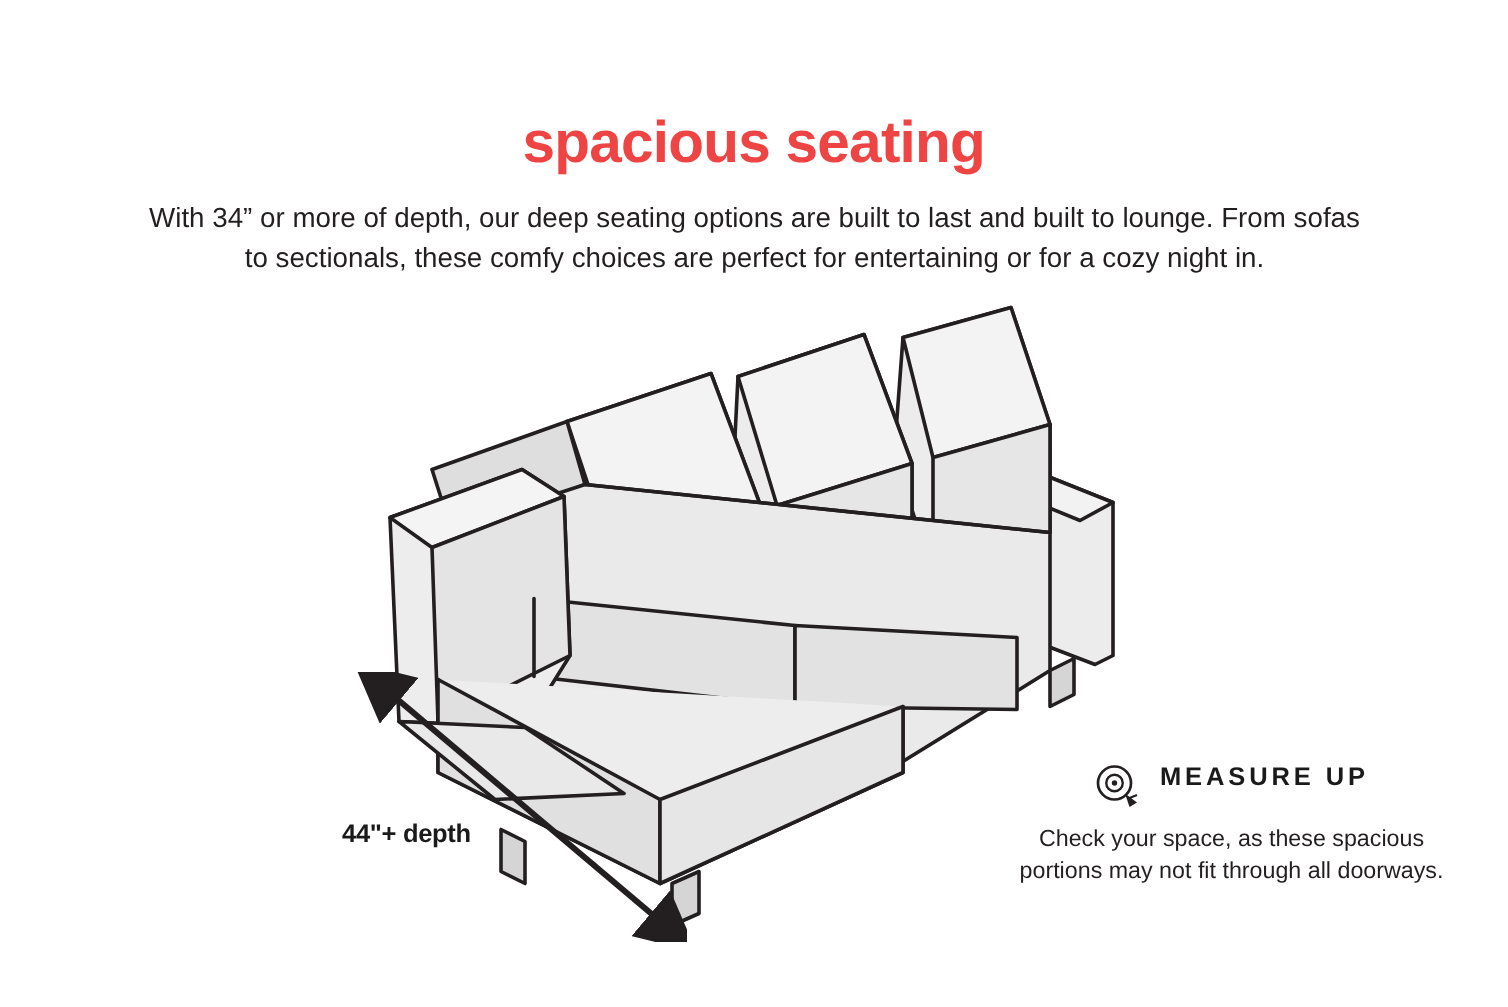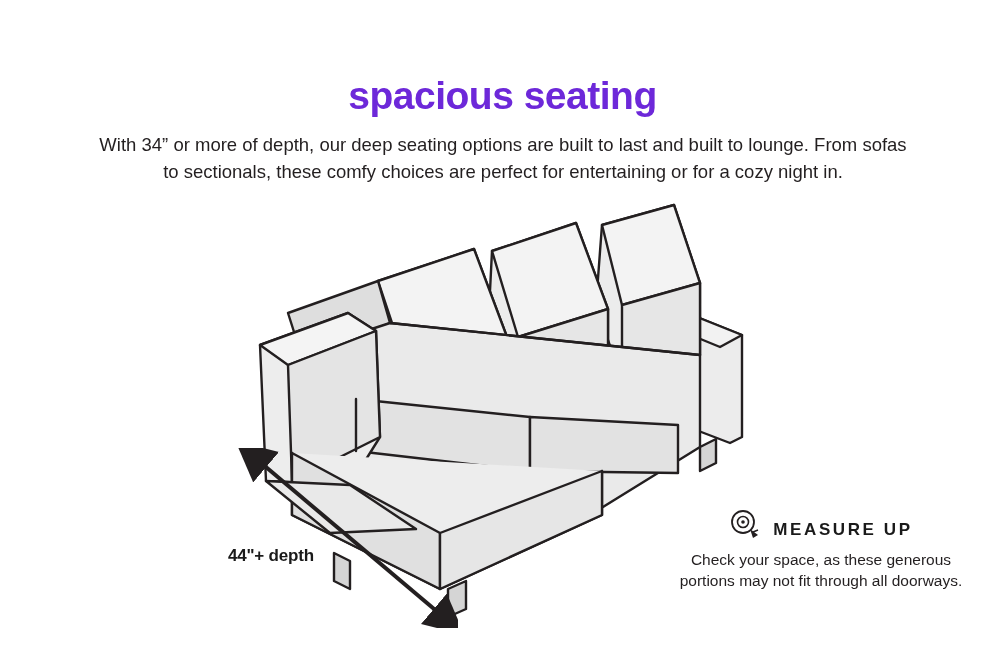--- a/index.html
+++ b/index.html
@@ -20,21 +20,21 @@
   }
   .title {
     position: absolute;
     top: 48px;
     left: 0;
     width: 1005px;
     text-align: center;
     font-size: 39px;
     font-weight: bold;
     letter-spacing: -0.5px;
-    color: #6d28d9;
+    color: #ef4444;
   }
   .subtitle {
     position: absolute;
     top: 112px;
     left: 92px;
     width: 822px;
     text-align: center;
     font-size: 18.5px;
     line-height: 27px;
     color: #231f20;
@@ -57,21 +57,21 @@
   }
   .measure-block {
     position: absolute;
     right: 34px;
     top: 508px;
     width: 300px;
     text-align: center;
   }
   .measure-head {
     display: flex;
-    align-items: flex-end;
+    align-items: flex-start;
     justify-content: center;
     gap: 12px;
   }
   .measure-title {
     font-size: 17px;
     font-weight: bold;
     letter-spacing: 2.6px;
     color: #1a1a1a;
   }
   .measure-note {
@@ -158,16 +158,16 @@
         <svg width="32" height="32" viewBox="0 0 32 32">
           <circle cx="14" cy="14" r="11" fill="none" stroke="#231f20" stroke-width="1.8"></circle>
           <circle cx="14" cy="14" r="5.5" fill="none" stroke="#231f20" stroke-width="1.6"></circle>
           <circle cx="14" cy="14" r="1.8" fill="#231f20"></circle>
           <path d="M21 21 L29 27 L24 30 Z" fill="#231f20"></path>
           <path d="M24 24 L29 22" stroke="#231f20" stroke-width="1.4"></path>
         </svg>
       </span>
       <span class="measure-title">MEASURE UP</span>
     </div>
-    <div class="measure-note">Check your space, as these generous portions may not fit through all doorways.</div>
+    <div class="measure-note">Check your space, as these spacious portions may not fit through all doorways.</div>
   </div>
 
 </div>
 
 </body></html>

